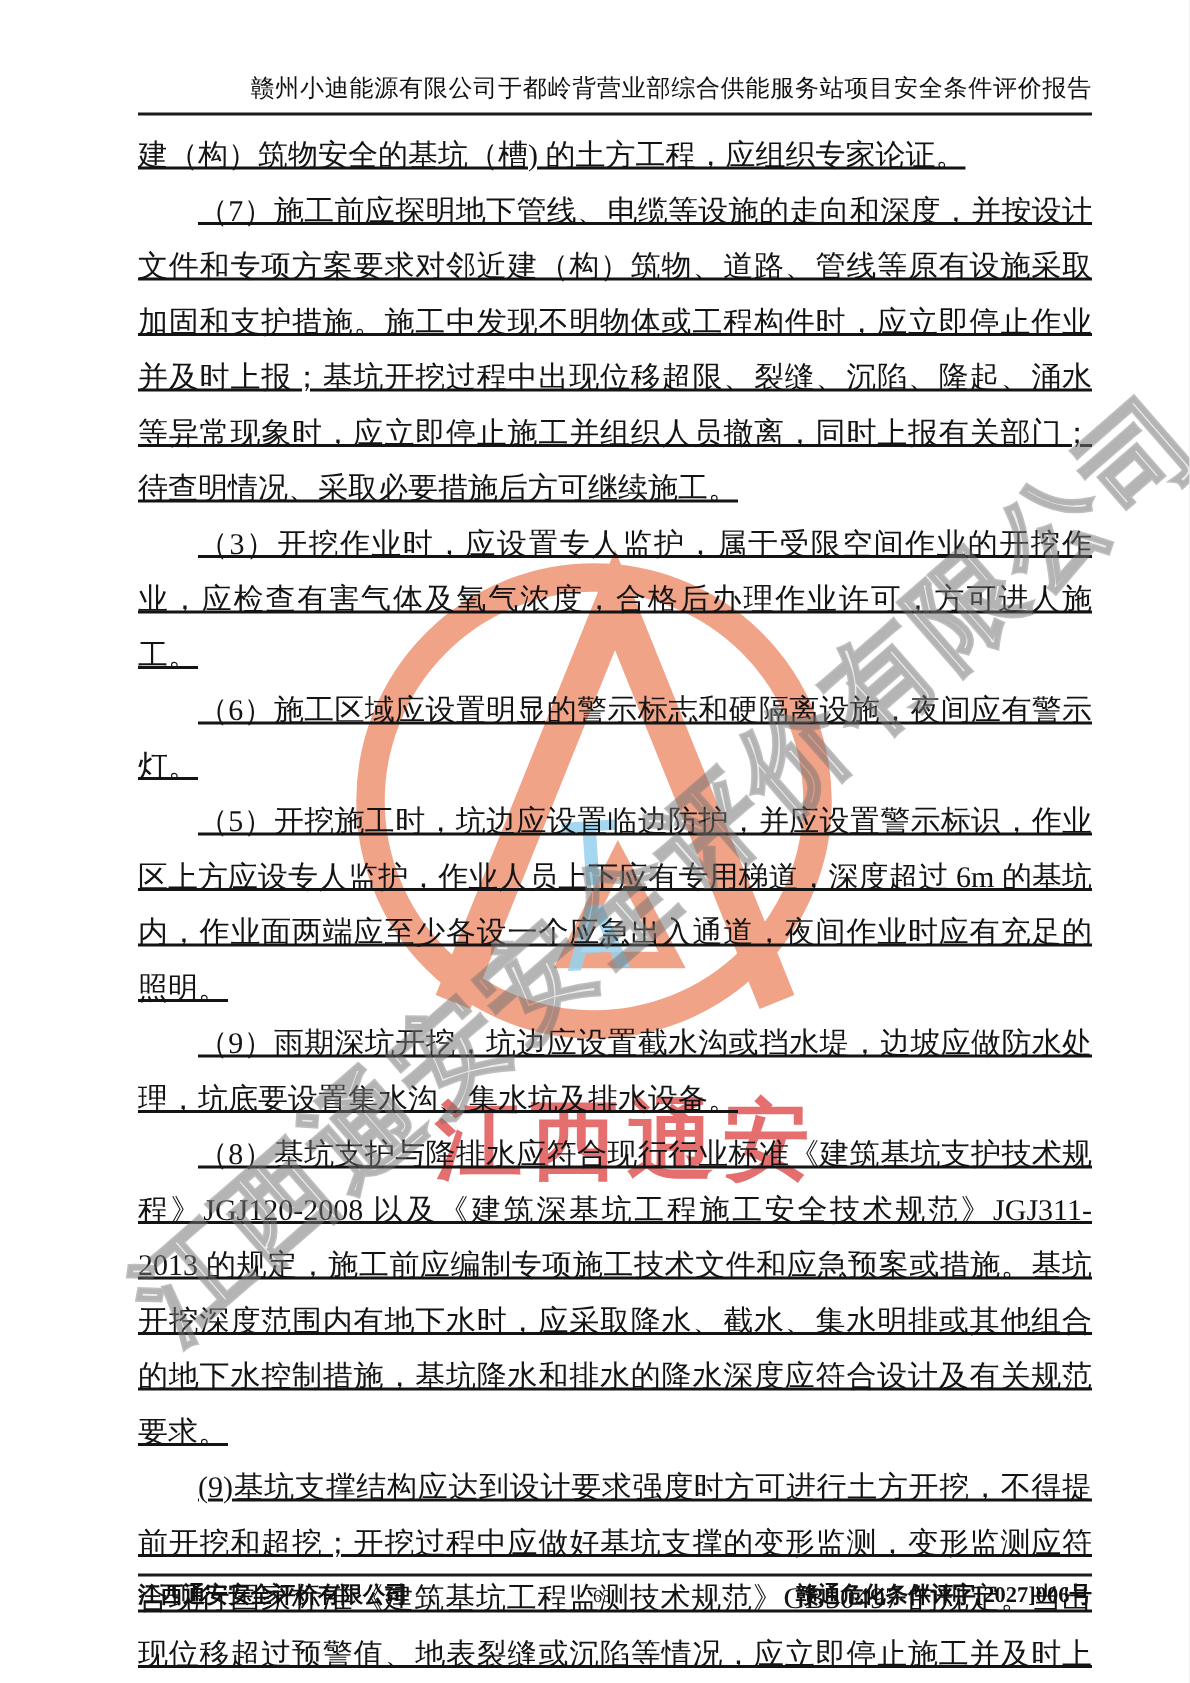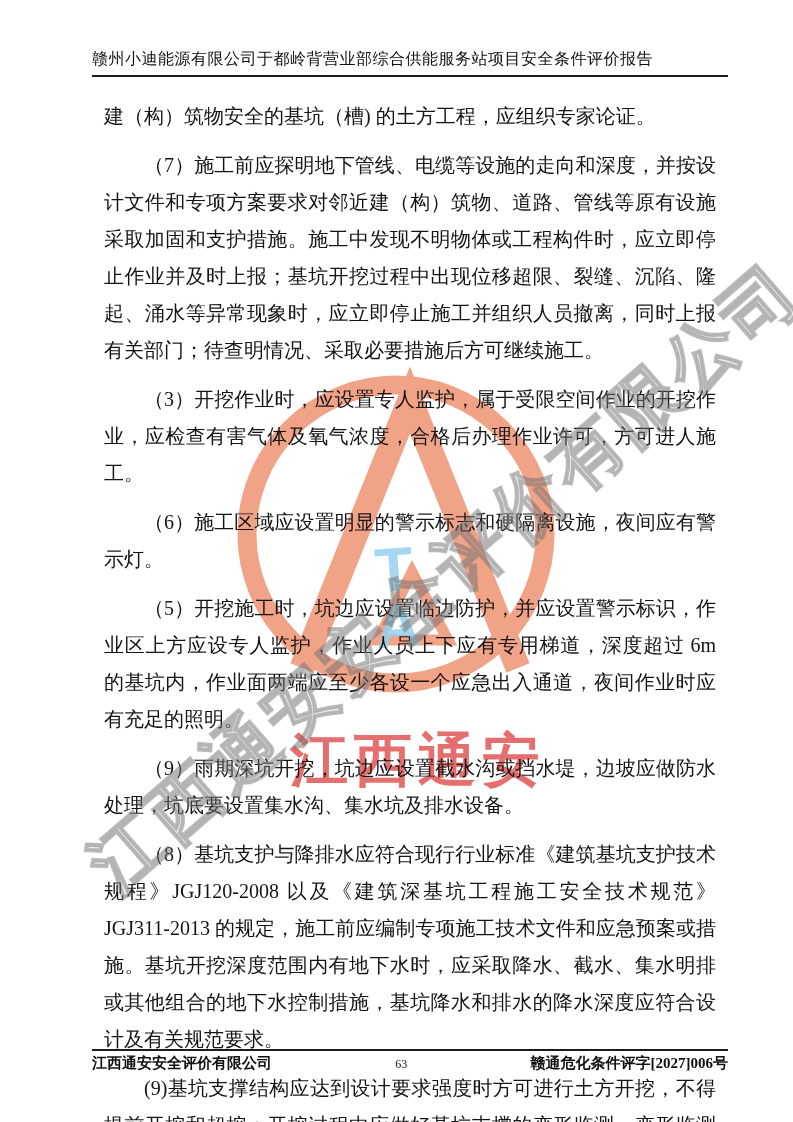--- a/index.html
+++ b/index.html
@@ -4,33 +4,33 @@
 <style>
   html,body{margin:0;padding:0;background:#e8e8e8;}
   .page{
     position:relative;width:793px;height:1122px;background:#ffffff;
     margin:0 auto;overflow:hidden;
     font-family:"Liberation Serif","DejaVu Serif",serif;color:#141414;
   }
   
   .header-title{
     position:absolute;top:49px;left:92px;width:636px;
-    text-align:left;font-size:16px;letter-spacing:0.5px;color:#111;
+    text-align:right;font-size:16px;letter-spacing:0.5px;color:#111;
     white-space:nowrap;z-index:2;
   }
   .header-rule{
     position:absolute;top:75px;left:92px;width:636px;height:0;
     border-top:2px solid #1c1c1c;z-index:2;
   }
   
   .content{
     position:absolute;top:86px;left:92px;width:636px;z-index:2;
     font-size:20px;line-height:37px;text-align:justify;
   }
-  .para{margin:12px;}
+  .para{margin:0;text-decoration:underline;}
   .para.indent{text-indent:2em;}
   
   .footer-rule{
     position:absolute;top:1049px;left:92px;width:636px;height:0;
     border-top:2px solid #1c1c1c;z-index:2;
   }
   .footer-row{
     position:absolute;top:1054px;left:92px;width:636px;z-index:2;
     display:flex;justify-content:space-between;align-items:baseline;
     font-size:15px;font-weight:bold;color:#111;

